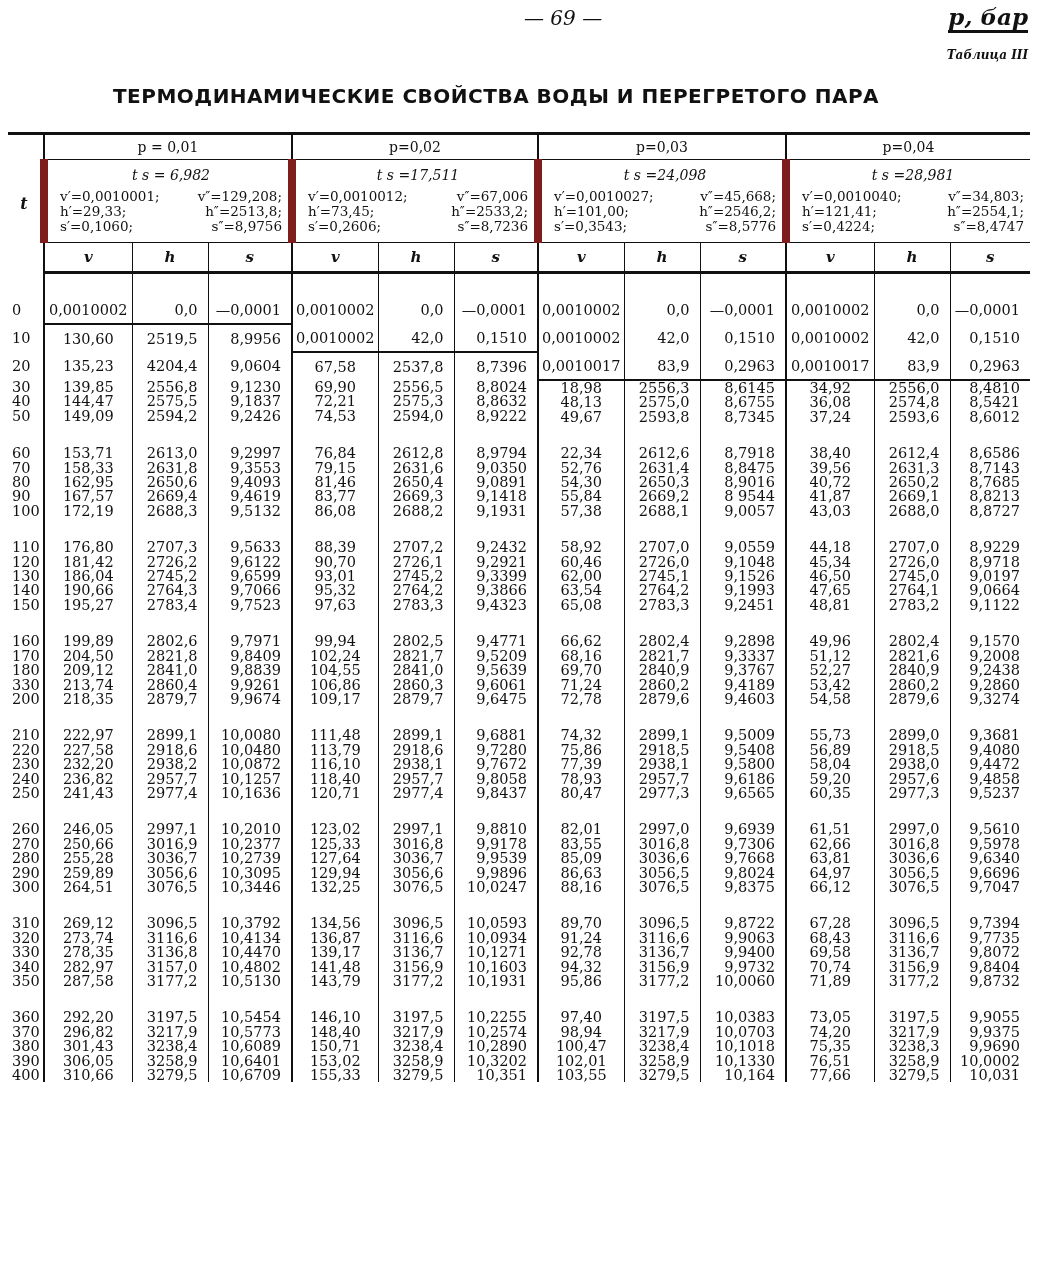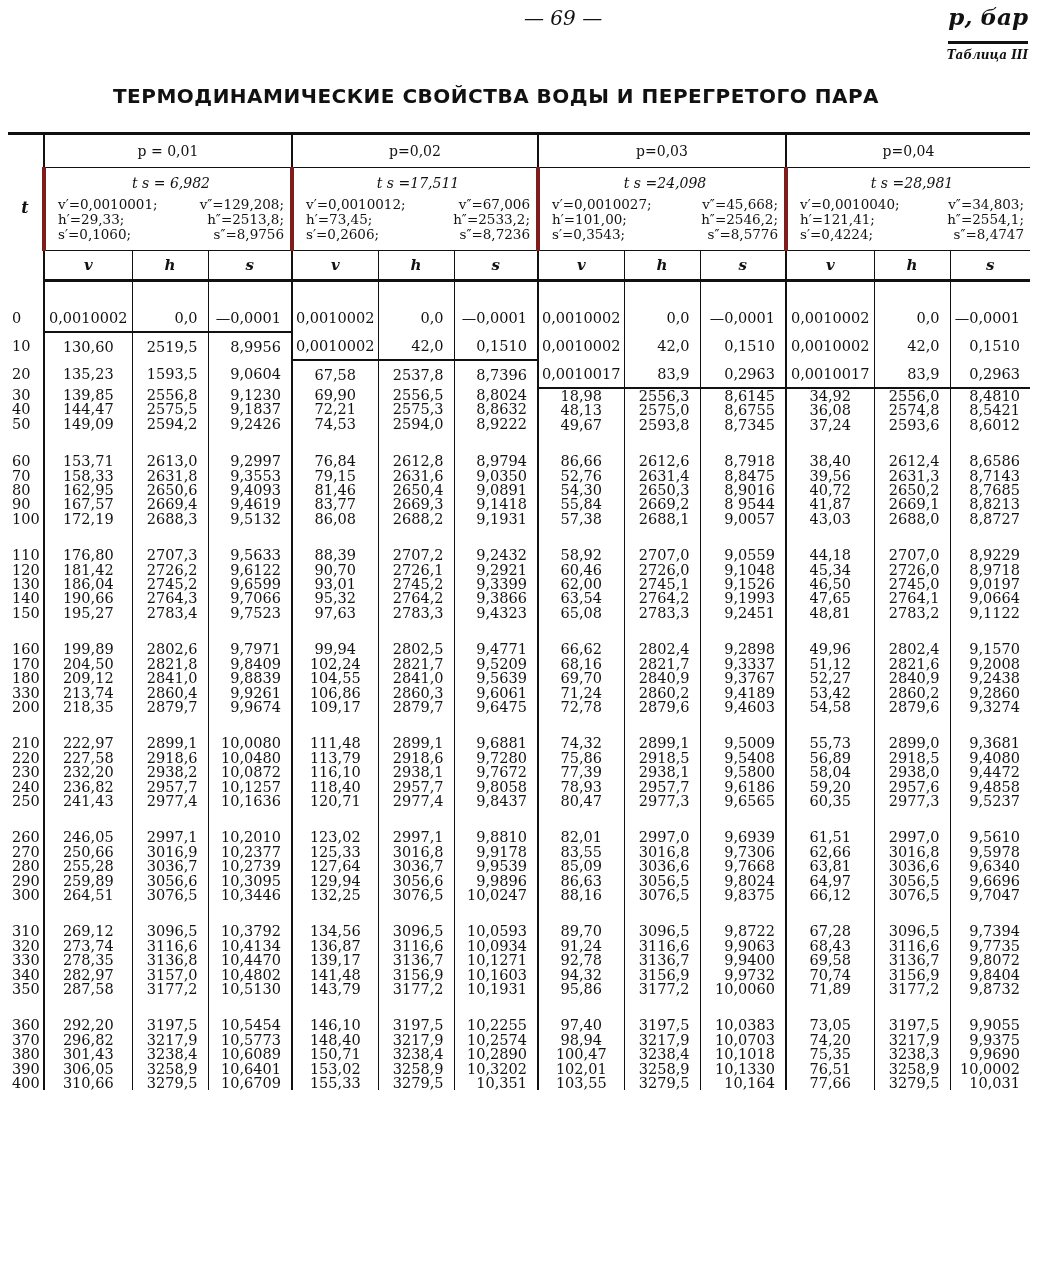--- a/index.html
+++ b/index.html
@@ -1,29 +1,29 @@
 <!DOCTYPE html>
 <html><head>
 <meta charset="utf-8">
 <style>
   html, body { margin:0; padding:0; background:#fff; }
   body { width:1044px; height:1285px; position:relative; overflow:hidden;
          font-family:"DejaVu Serif","Liberation Serif",serif; color:#111; }
   .page-num { position:absolute; left:478px; top:6px; font-size:20px; font-style:italic;margin-left:46px; }
   .unit { position:absolute; right:16px; top:4px; font-size:23px; font-weight:bold; font-style:italic;
-          border-bottom:3px solid #111; padding-bottom:11px; line-height:26px; }
+          border-bottom:3px solid #111; padding-bottom:0; line-height:26px; }
   .table-no { position:absolute; right:16px; top:48px; font-size:12px; font-style:italic; font-weight:bold; }
   .title { position:absolute; left:0; width:992px; top:84px; text-align:center;
            font-family:"DejaVu Sans","Liberation Sans",sans-serif; font-weight:bold; font-size:20px; letter-spacing:0.5px; }
   table { position:absolute; left:8px; top:132px; width:1022px; border-collapse:collapse; table-layout:fixed; }
   td, th { padding:0; font-weight:normal; }
   .topline td { border-top:3px solid #111; height:0; }
   th.tcol { width:36px; font-style:italic; font-size:16px; font-weight:bold; vertical-align:middle; }
-  th.p { border-left:2px solid #111; border-bottom:1.5px solid #111; font-size:14px; height:32px; font-style:normal;margin-left:44px; }
-  td.sat { border-left:4px solid #7f1d1d; font-size:13.5px; line-height:15px; padding:4px 6px 8px 12px; vertical-align:top; }
+  th.p { border-left:2px solid #111; border-bottom:1.5px solid #111; font-size:14px; height:24px; font-style:normal;margin-left:44px; }
+  td.sat { border-left:8px solid #7f1d1d; font-size:13.5px; line-height:15px; padding:4px 6px 8px 12px; vertical-align:top; }
   .ts { text-align:center; font-size:14px; margin:4px 0 6px; font-style:italic; }
   .satgrid { display:grid; grid-template-columns:1fr auto; column-gap:16px; }
   .satgrid span:nth-child(even) { text-align:right; }
   th.col { border-top:1.5px solid #111; border-bottom:3px solid #111; border-left:1.5px solid #111;
            font-style:italic; font-weight:bold; font-size:15px; height:28px; }
   th.col.first { border-left:2px solid #111; }
   td.num { font-size:14.5px; text-align:center; line-height:14.4px; vertical-align:top; border-left:1.5px solid #111; }
   td.num.first { border-left:2px solid #111; }
   td.tval { font-size:14.5px; text-align:left; line-height:14.4px; vertical-align:top; padding-left:4px; }
   tr.single td { height:27px; vertical-align:middle; line-height:20px; }
@@ -223,21 +223,21 @@
         <td class="num">
           <span class="cell">0,1510</span>
         </td>
       </tr>
       <tr class="single">
         <td class="tval">20</td>
         <td class="num first v">
           <span class="cell">135,23</span>
         </td>
         <td class="num">
-          <span class="cell">1593,5</span>
+          <span class="cell">4204,4</span>
         </td>
         <td class="num">
           <span class="cell">9,0604</span>
         </td>
         <td class="num first v">
           <span class="cell">67,58</span>
         </td>
         <td class="num">
           <span class="cell">2537,8</span>
         </td>
@@ -389,21 +389,21 @@
           <span class="cell">2688,2</span>
         </td>
         <td class="num">
           <span class="cell">8,9794</span>
           <span class="cell">9,0350</span>
           <span class="cell">9,0891</span>
           <span class="cell">9,1418</span>
           <span class="cell">9,1931</span>
         </td>
         <td class="num first v">
-          <span class="cell">86,66</span>
+          <span class="cell">22,34</span>
           <span class="cell">52,76</span>
           <span class="cell">54,30</span>
           <span class="cell">55,84</span>
           <span class="cell">57,38</span>
         </td>
         <td class="num">
           <span class="cell">2612,6</span>
           <span class="cell">2631,4</span>
           <span class="cell">2650,3</span>
           <span class="cell">2669,2</span>

